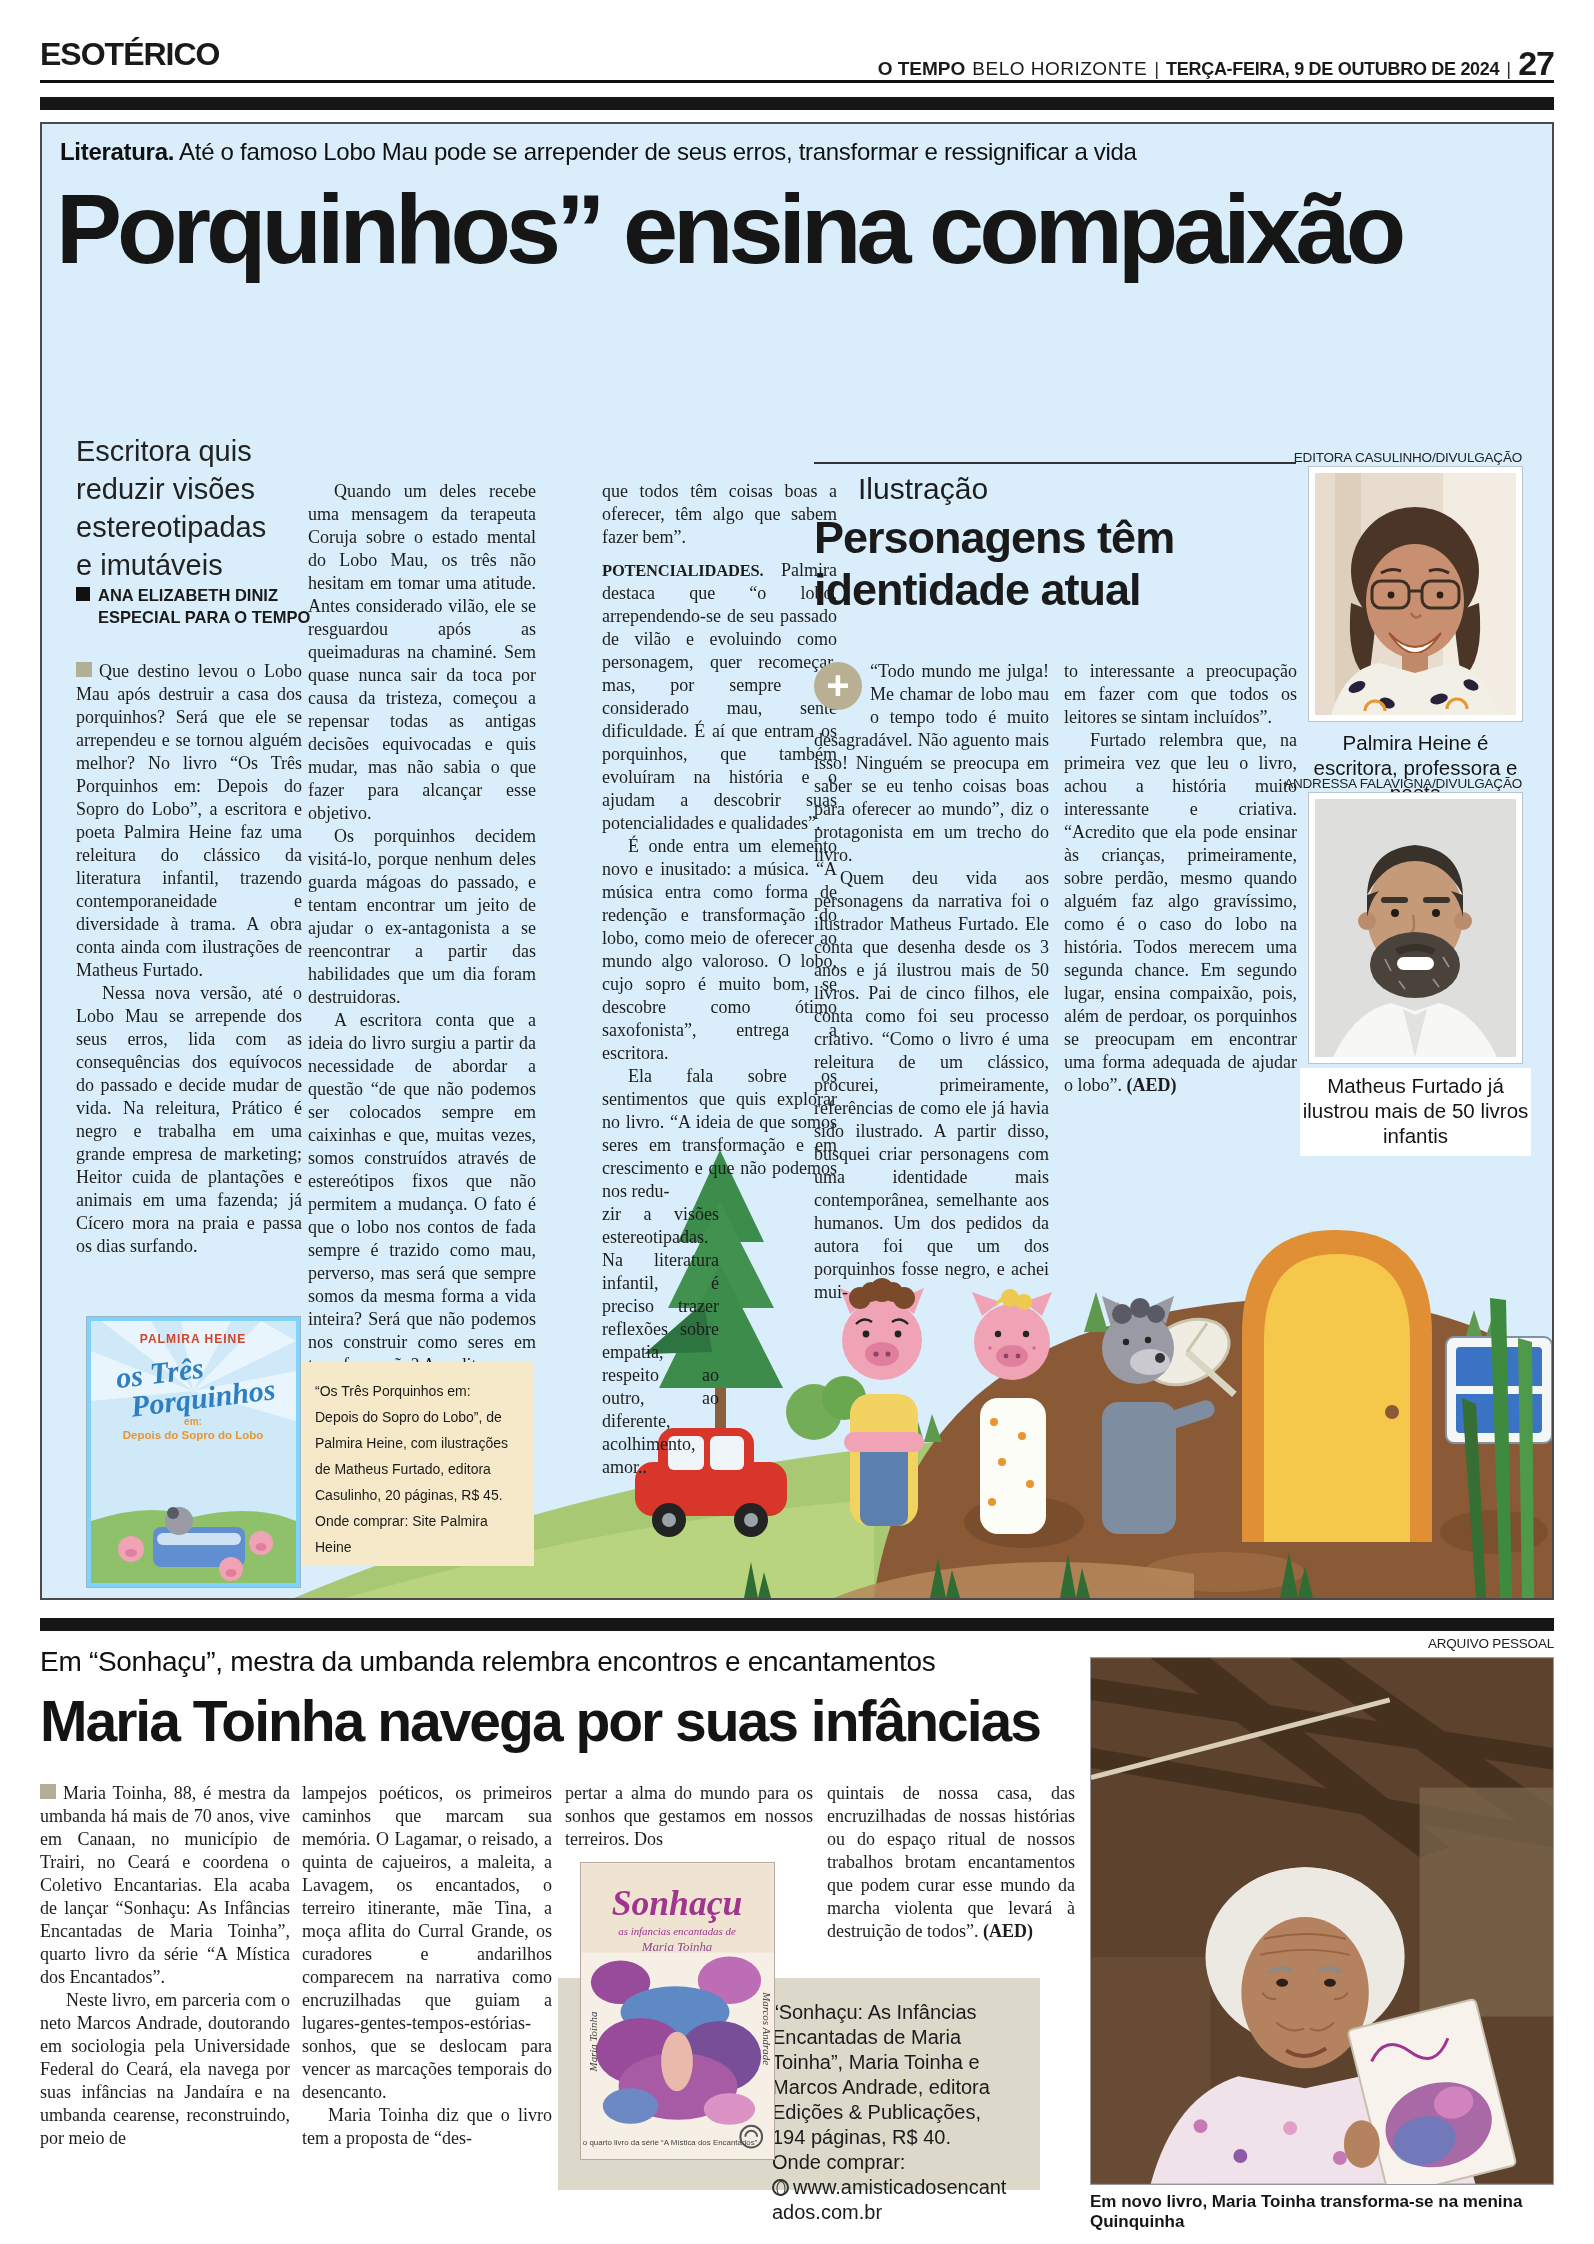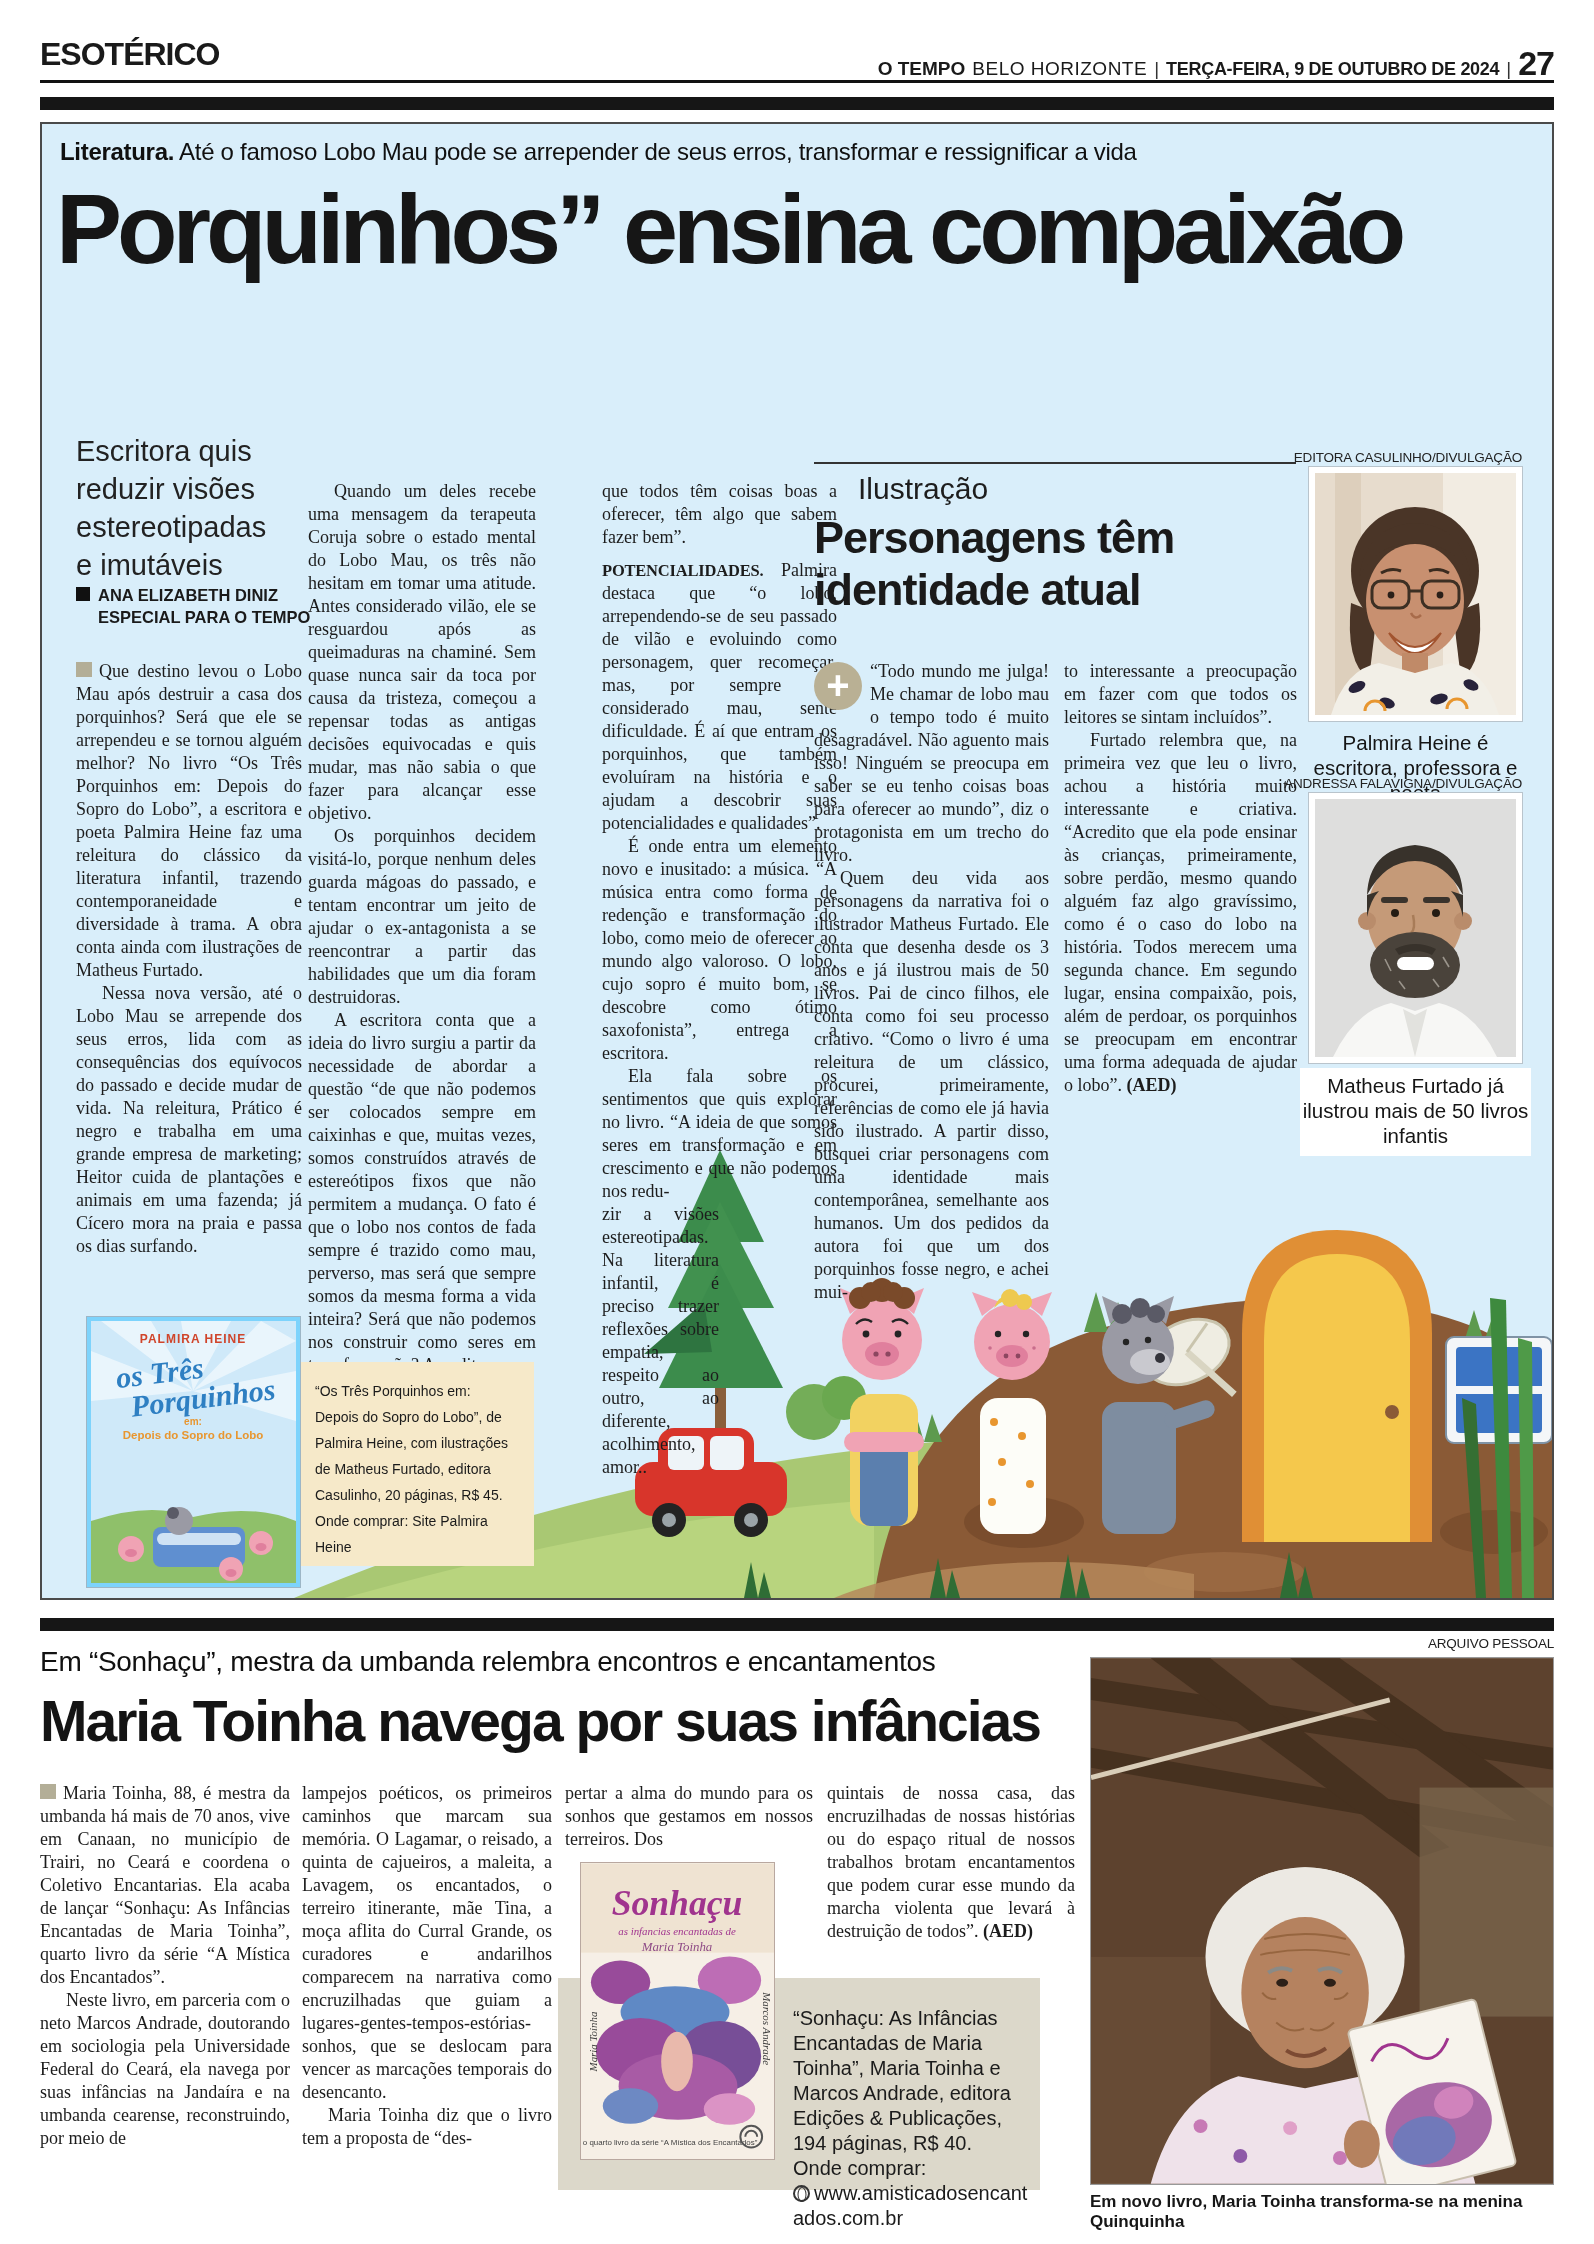--- a/index.html
+++ b/index.html
@@ -76,21 +76,21 @@
   
   .credit3 { right:40px; top:1636px; width:300px; }
   .kicker2 { left:40px; top:1646px; width:1010px; font-size:28px; letter-spacing:-0.3px; color:#111; }
   .headline2 { left:40px; top:1688px; width:1010px; font-size:57px; font-weight:900; letter-spacing:-2px;
                color:#141414; font-stretch:87.5%; }
   .bcol1 { left:40px;  top:1782px; width:250px; height:462px; }
   .bcol2 { left:302px; top:1782px; width:250px; height:462px; }
   .bcol3 { left:565px; top:1782px; width:248px; height:84px; }
   .bcol4 { left:827px; top:1782px; width:248px; height:194px; }
   .gray-box { left:558px; top:1978px; width:482px; height:212px; background:#dcd8ca; z-index:1; }
-  .box2 { left:793px; top:2000px; width:244px; height:188px; font-size:20px; line-height:25px; color:#1b1b1b; z-index:3;margin-top:6px; }
+  .box2 { left:772px; top:2000px; width:244px; height:188px; font-size:20px; line-height:25px; color:#1b1b1b; z-index:3; }
   .box2 p { margin:0; }
   .globe-icon { display:inline-block; width:17px; height:17px; border-radius:50%; border:2px solid #333;
                 position:relative; top:2px; margin-right:4px; }
   .globe-icon::before { content:""; position:absolute; left:50%; top:0; width:7px; height:13px; border:1.5px solid #333;
                 border-radius:50%; transform:translateX(-50%); }
   .cover2 { left:580px; top:1862px; width:195px; height:298px; z-index:4; border:1px solid #b9a8a0; background:#f6efe6; }
   .cover2 svg { display:block; width:100%; height:100%; }
   .photo3 { left:1090px; top:1657px; width:464px; height:528px; border:1px solid #999; z-index:2; }
   .photo3 svg { display:block; width:100%; height:100%; }
   .caption3 { left:1090px; top:2192px; width:464px; font-size:17px; font-weight:700; color:#161616; }

